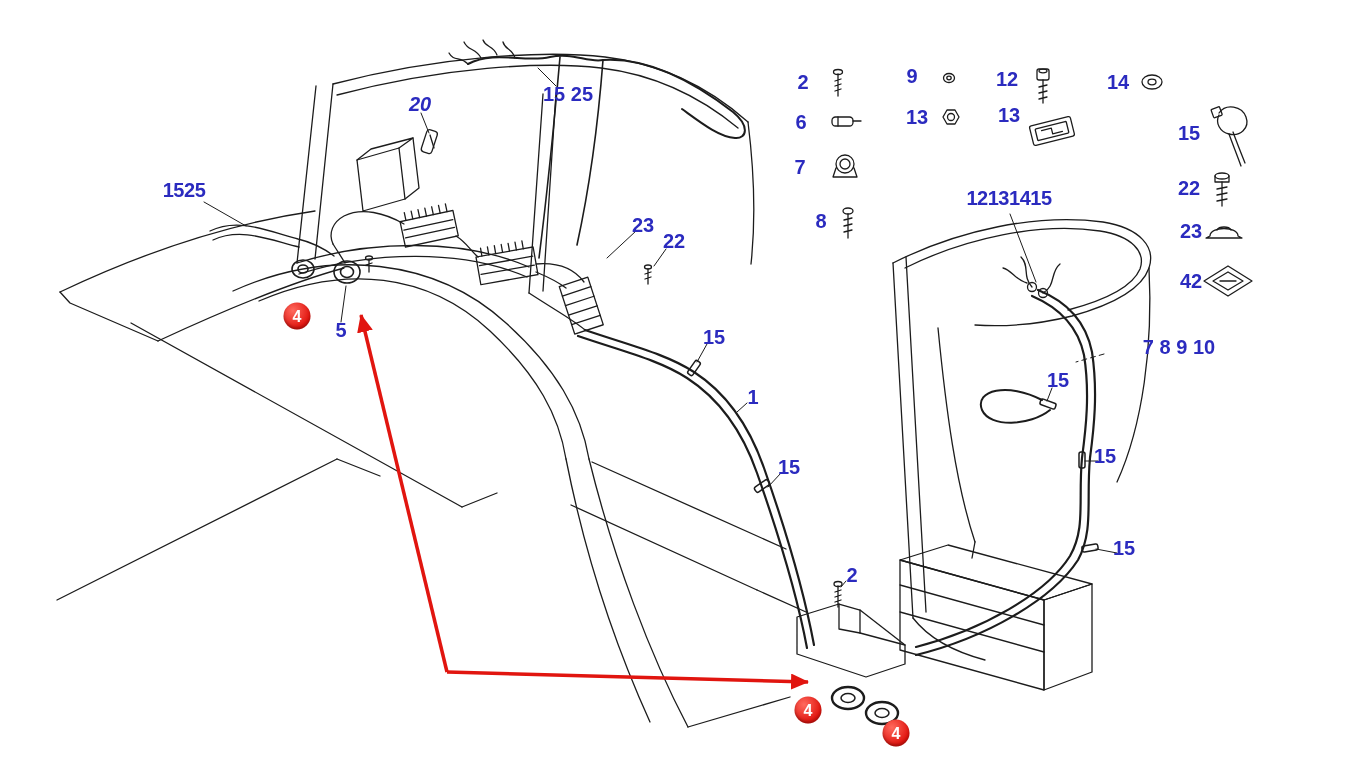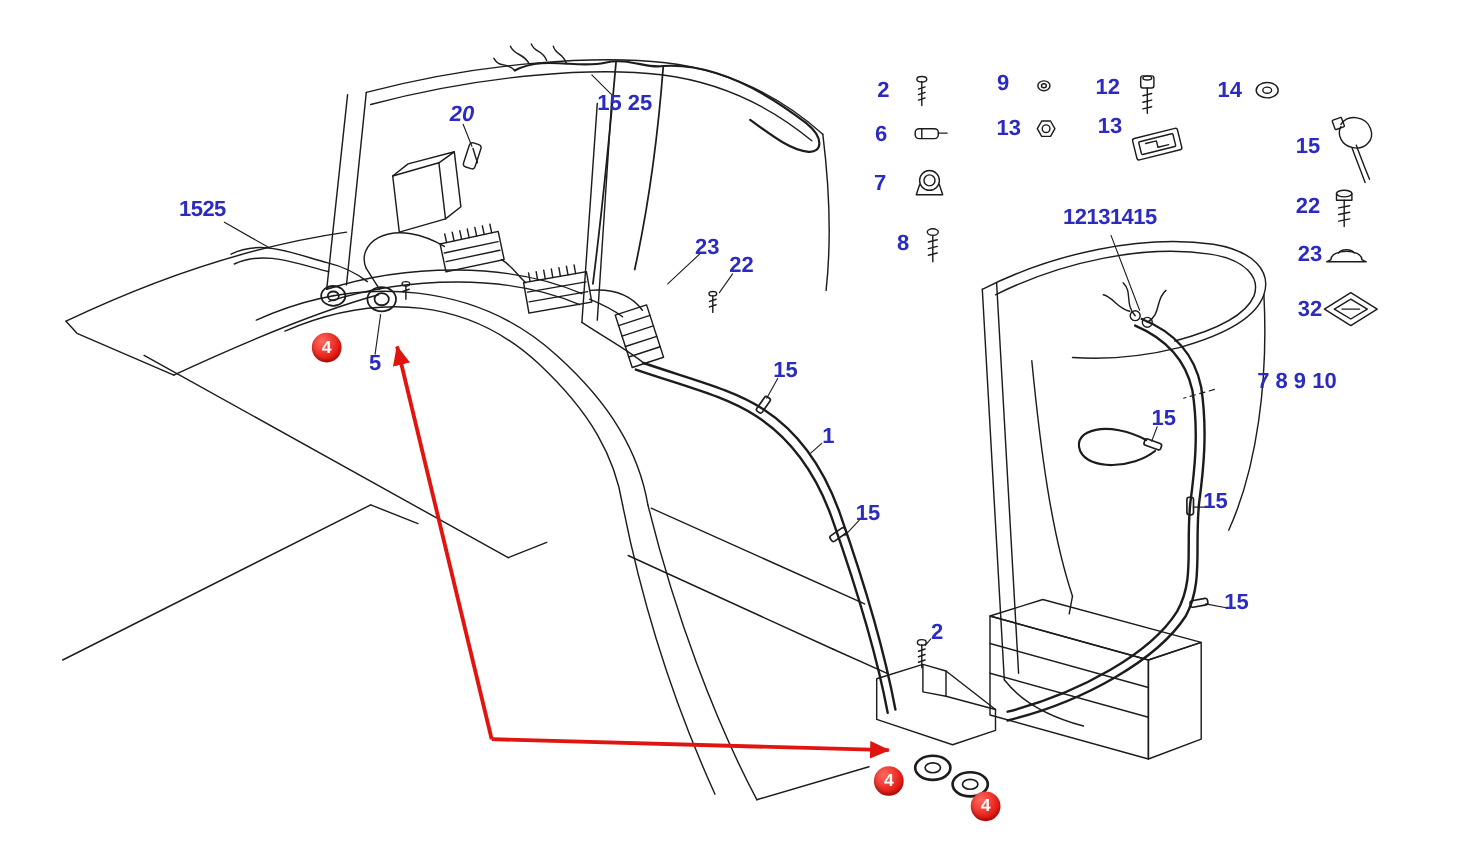--- a/index.html
+++ b/index.html
@@ -324,18 +324,18 @@
       <div class="callout" style="left: 800px; top: 167px;">7</div>
       <div class="callout" style="left: 821px; top: 221px;">8</div>
       <div class="callout" style="left: 912px; top: 76px;">9</div>
       <div class="callout" style="left: 917px; top: 117px;">13</div>
       <div class="callout" style="left: 1007px; top: 79px;">12</div>
       <div class="callout" style="left: 1009px; top: 115px;">13</div>
       <div class="callout" style="left: 1118px; top: 82px;">14</div>
       <div class="callout" style="left: 1189px; top: 133px;">15</div>
       <div class="callout" style="left: 1189px; top: 188px;">22</div>
       <div class="callout" style="left: 1191px; top: 231px;">23</div>
-      <div class="callout" style="left: 1191px; top: 281px;">32</div>
+      <div class="callout" style="left: 1191px; top: 281px;">42</div>
       <div class="badge" style="left: 297px; top: 316px;">4</div>
       <div class="badge" style="left: 808px; top: 710px;">4</div>
       <div class="badge" style="left: 896px; top: 733px;">4</div>
     </div>
 </div>
 
 </body></html>

